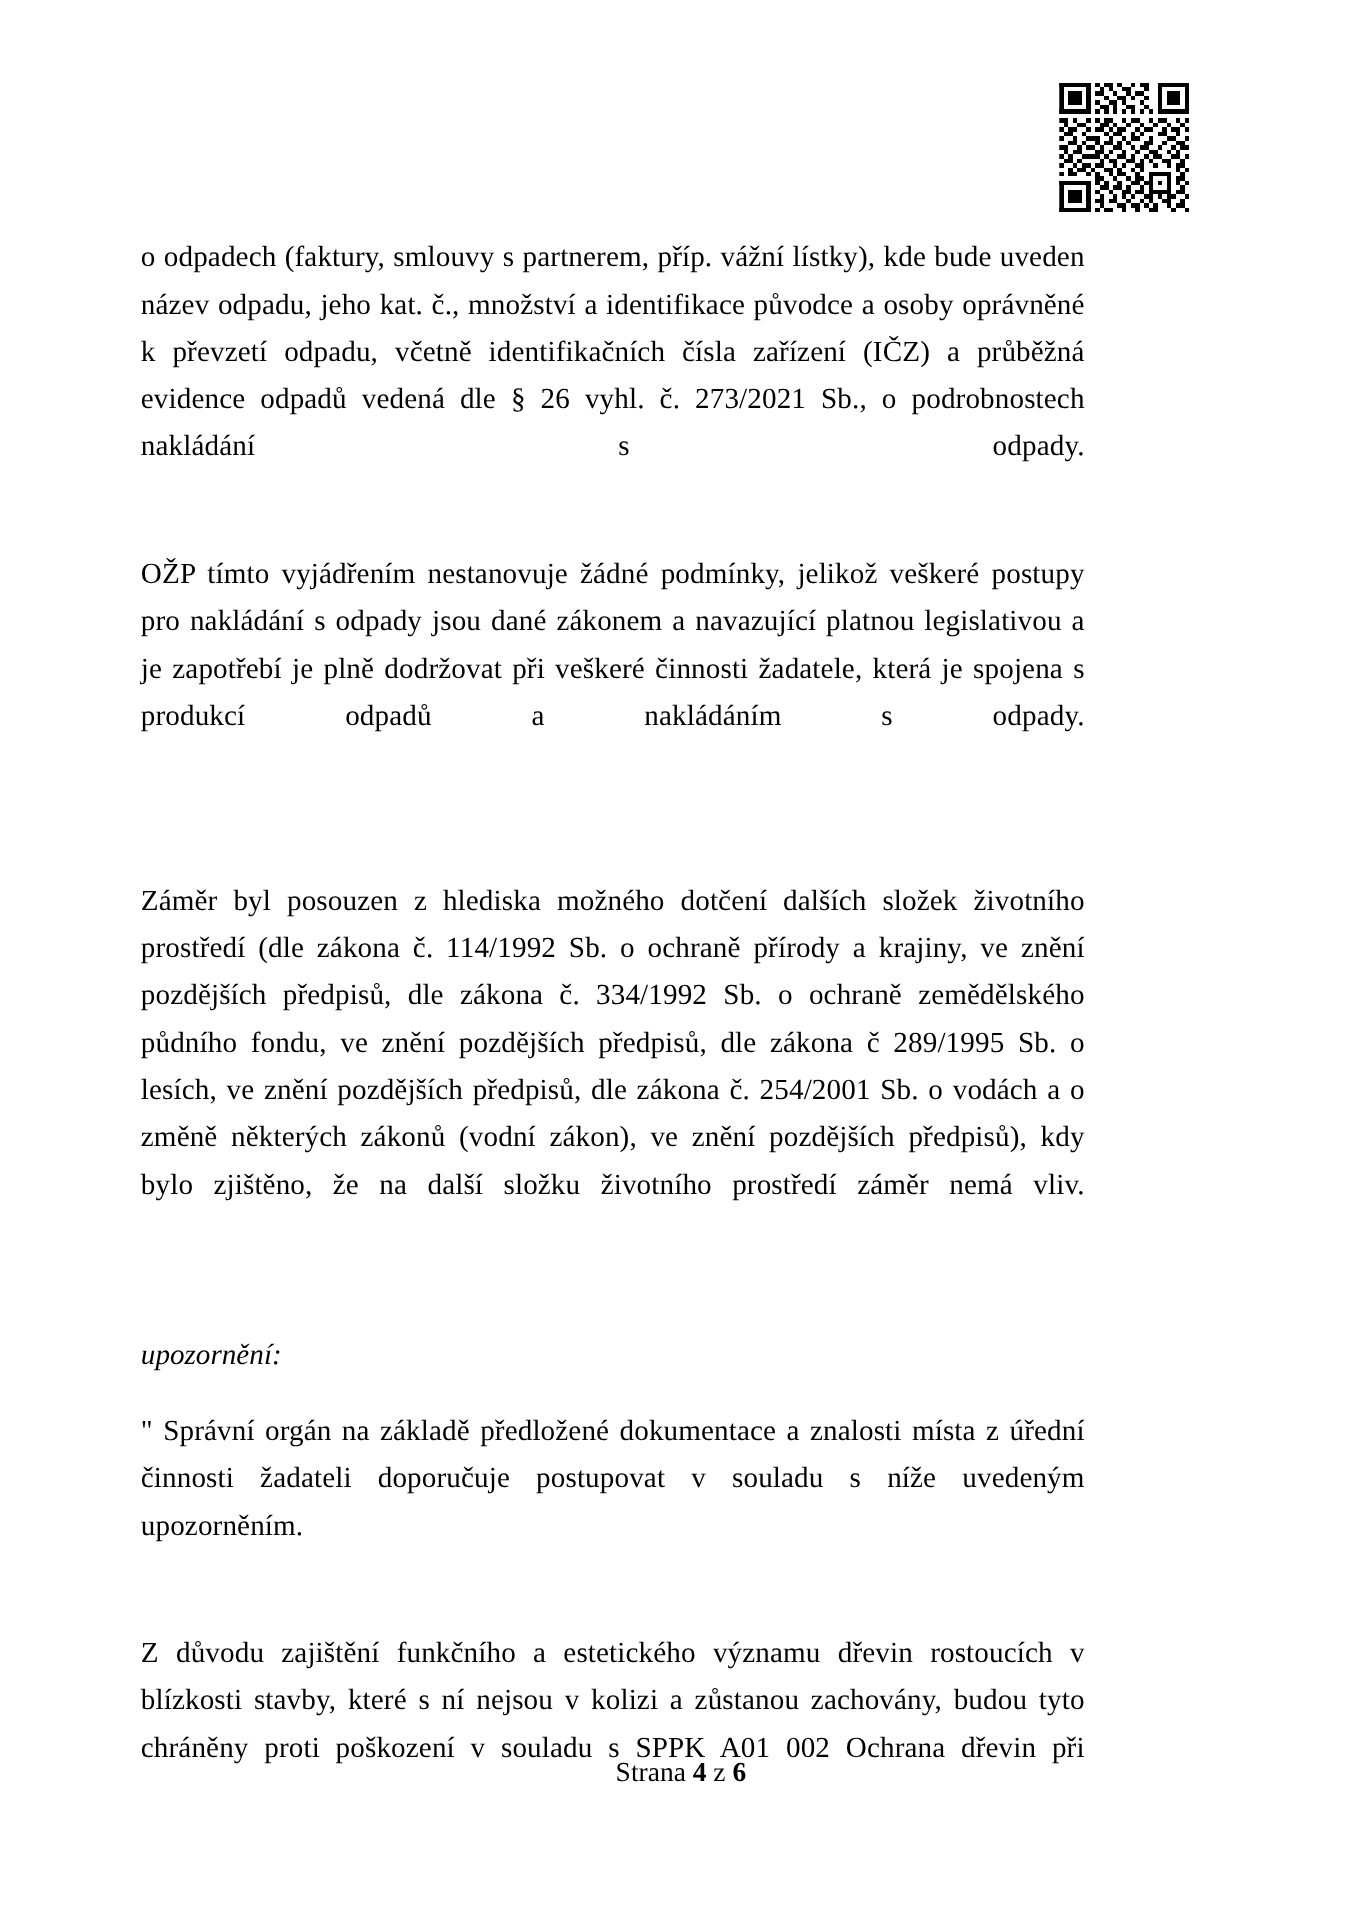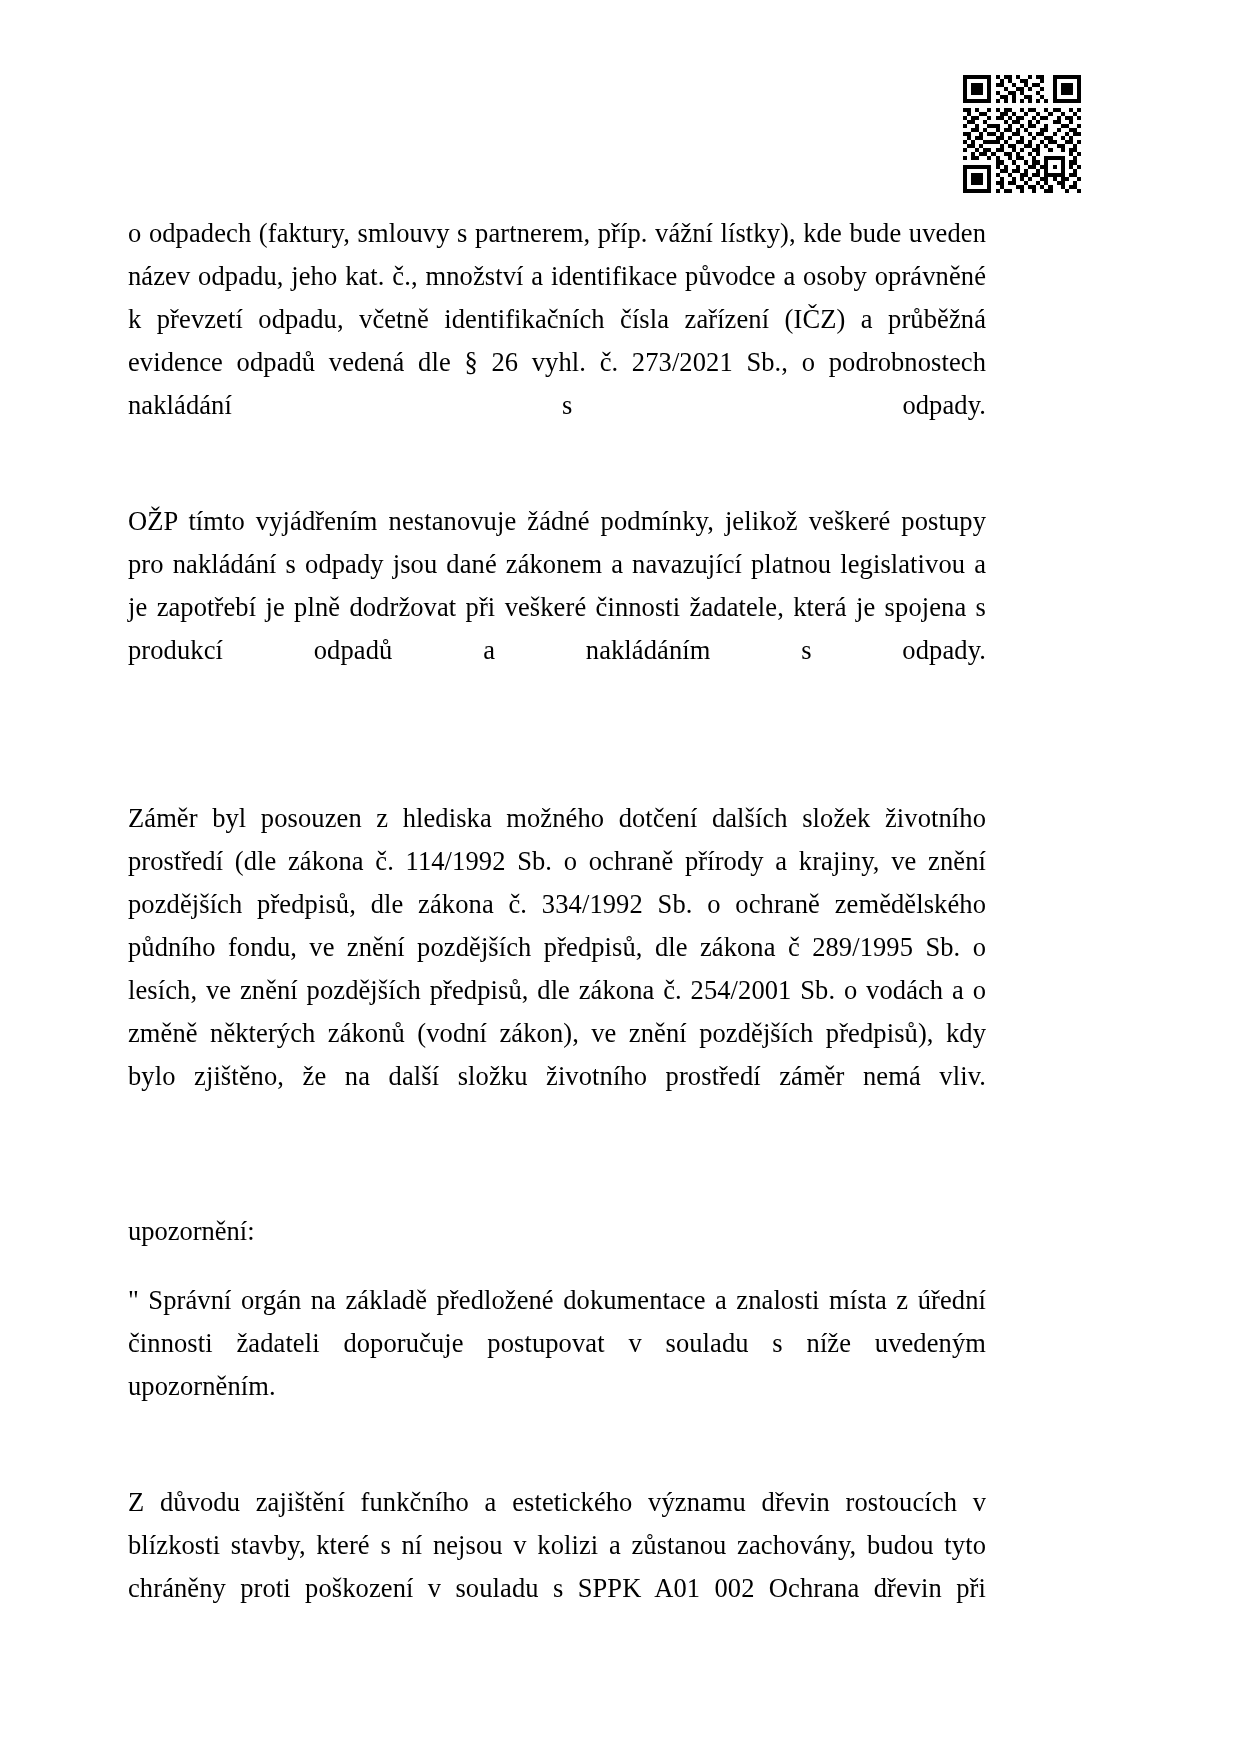--- a/index.html
+++ b/index.html
@@ -54,20 +54,21 @@
   }
   p.para:last-child { margin-bottom: 0; }
 
   .gap-lg { height: 52px; }
   .gap-md { height: 40px; }
 
   p.note-head {
     margin: 0 0 28px 0;
     font-size: 26.5px;
     line-height: 40px;
+    font-style: italic;
     text-align: left;
   }
 
   
   p.para::after {
     content: "";
     display: inline-block;
     width: 100%;
   }
 
@@ -367,14 +368,17 @@
 
     <p class="note-head">upozornění:</p>
 
     <p class="para">" Správní orgán na základě předložené dokumentace a znalosti místa z úřední činnosti žadateli doporučuje postupovat v souladu s níže uvedeným upozorněním.</p>
 
 
     <p class="para">Z důvodu zajištění funkčního a estetického významu dřevin rostoucích v blízkosti stavby, které s ní nejsou v kolizi a zůstanou zachovány, budou tyto chráněny proti poškození v souladu s SPPK A01 002 Ochrana dřevin při</p>
 
   </div>
 
+  <div class="footer">
+    <span>Strana</span> <span class="pg">4</span> <span>z</span> <span class="pg">6</span>
+  </div>
 
 </div>
 
 </body></html>

